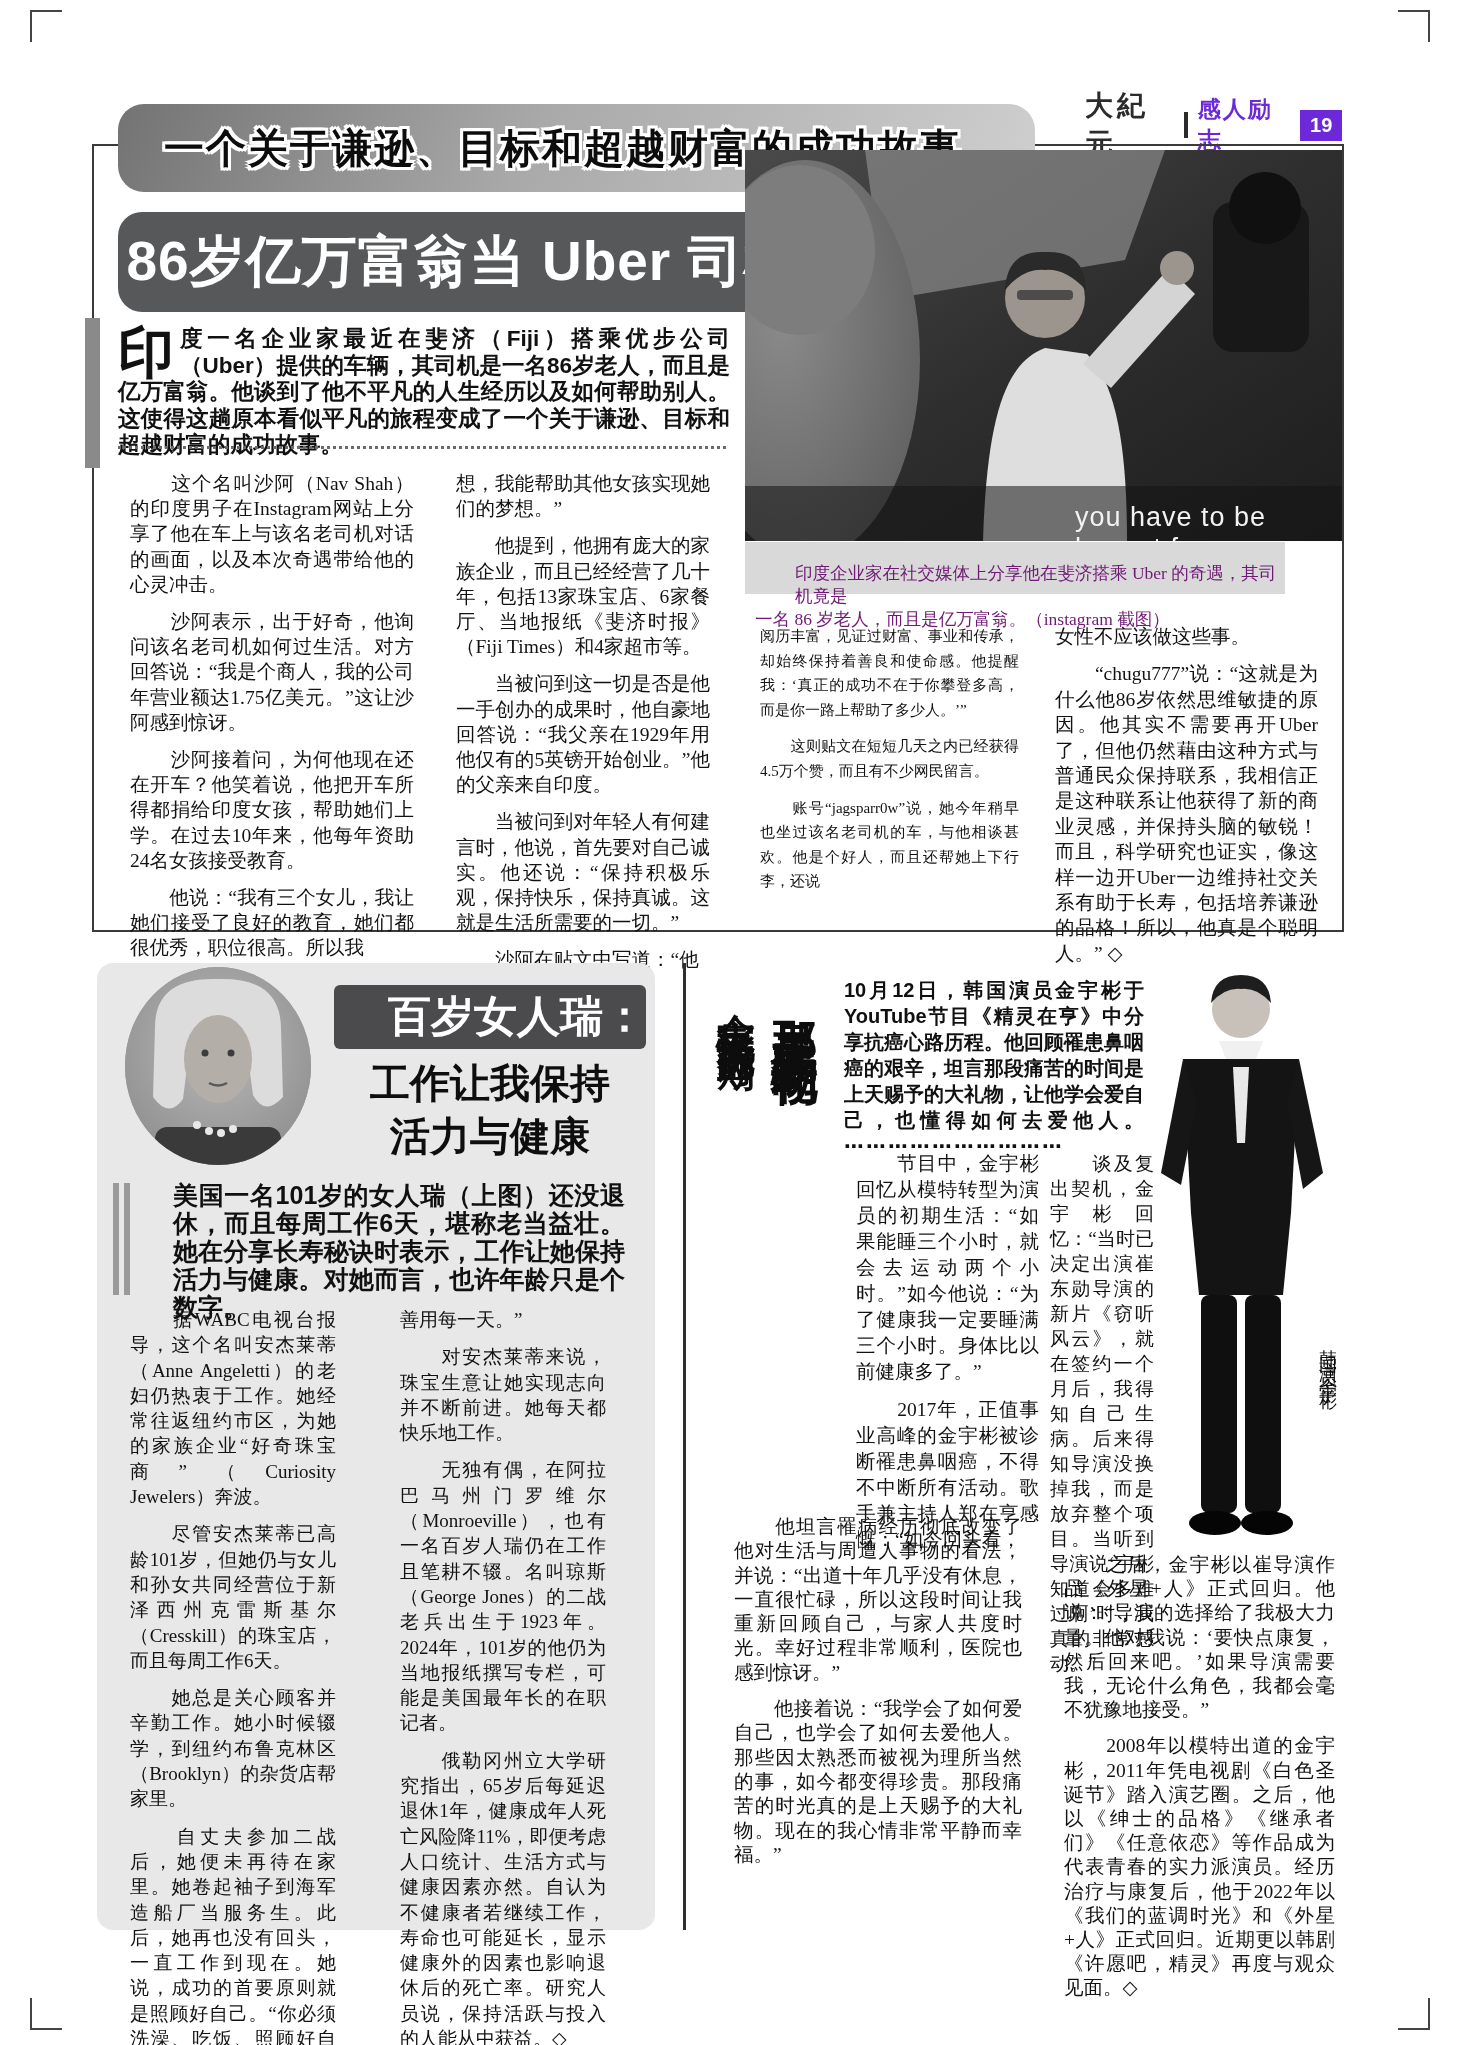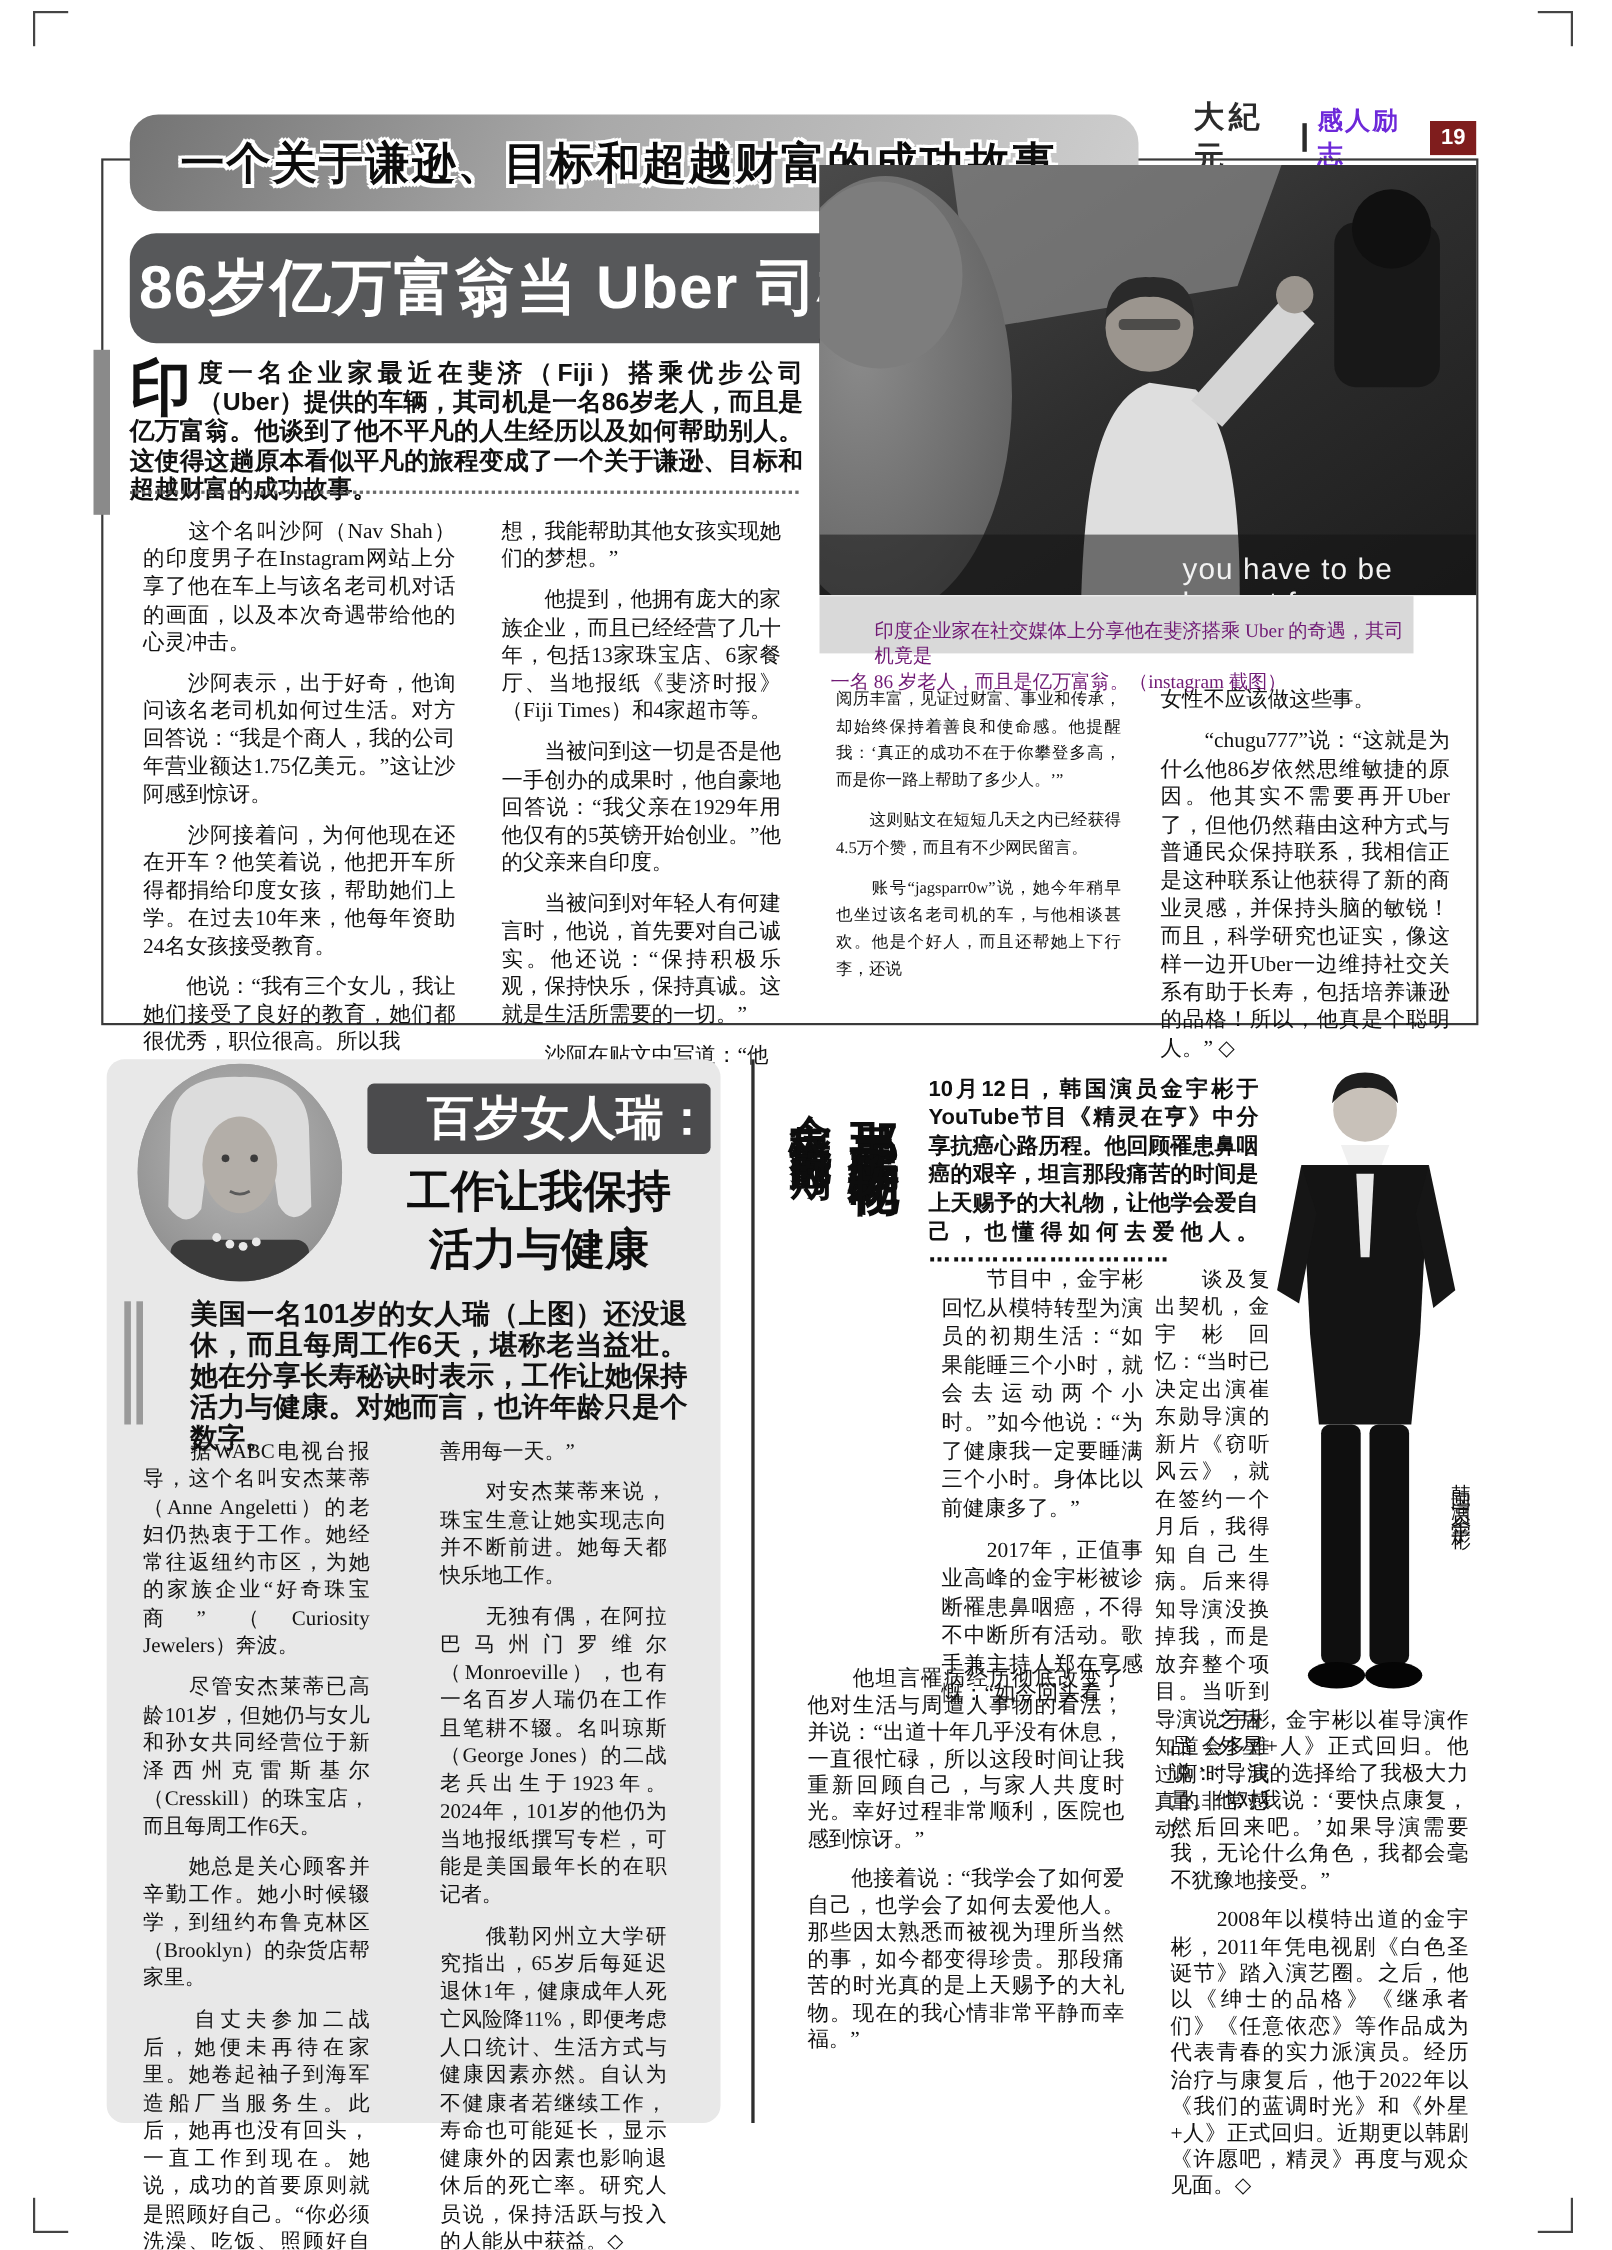--- a/index.html
+++ b/index.html
@@ -10,21 +10,21 @@
   .cm{position:absolute;width:30px;height:30px;}
   .cm.tl{border-left:2px solid #444;border-top:2px solid #444;}
   .cm.tr{border-right:2px solid #444;border-top:2px solid #444;}
   .cm.bl{border-left:2px solid #444;border-bottom:2px solid #444;}
   .cm.br{border-right:2px solid #444;border-bottom:2px solid #444;}
   
   .pagehead{left:1085px;top:108px;width:257px;height:34px;display:flex;align-items:center;justify-content:flex-end;gap:10px;}
   .masthead{font-family:"Liberation Serif","DejaVu Serif",serif;font-weight:bold;font-size:28px;letter-spacing:4px;color:#2b2b2b;}
   .headsep{width:4px;height:26px;background:#2b2b2b;}
   .sectionname{font-family:"Liberation Sans","DejaVu Sans",sans-serif;font-weight:bold;font-size:23px;color:#6d28d9;letter-spacing:2px;}
-  .pagenum{width:45px;height:31px;background:#7f1d1d;color:#fff;font-family:"Liberation Sans",sans-serif;
+  .pagenum{width:45px;height:31px;background:#6d28d9;color:#fff;font-family:"Liberation Sans",sans-serif;
            font-weight:bold;font-size:20px;display:flex;align-items:center;justify-content:center;}
   
   .mainbox{left:92px;top:144px;width:1248px;height:784px;border:2px solid #3a3a3a;}
   .kickerbanner{left:118px;top:104px;width:917px;height:88px;border-radius:26px;
      background:linear-gradient(115deg,#737373 0%,#a9a9a9 45%,#cfcfcf 100%);
      display:flex;align-items:center;padding-left:46px;box-sizing:border-box;}
   .kickerbanner span{font-family:"Liberation Sans","DejaVu Sans",sans-serif;font-weight:bold;font-size:40px;color:#0c0c0c;letter-spacing:2px;
      text-shadow:3px 0 0 #fff,-3px 0 0 #fff,0 3px 0 #fff,0 -3px 0 #fff,3px 3px 0 #fff,-3px -3px 0 #fff,3px -3px 0 #fff,-3px 3px 0 #fff;}
   .maintitlebox{left:118px;top:212px;width:690px;height:100px;background:#57585a;border-radius:24px;
      display:flex;align-items:center;justify-content:center;}

